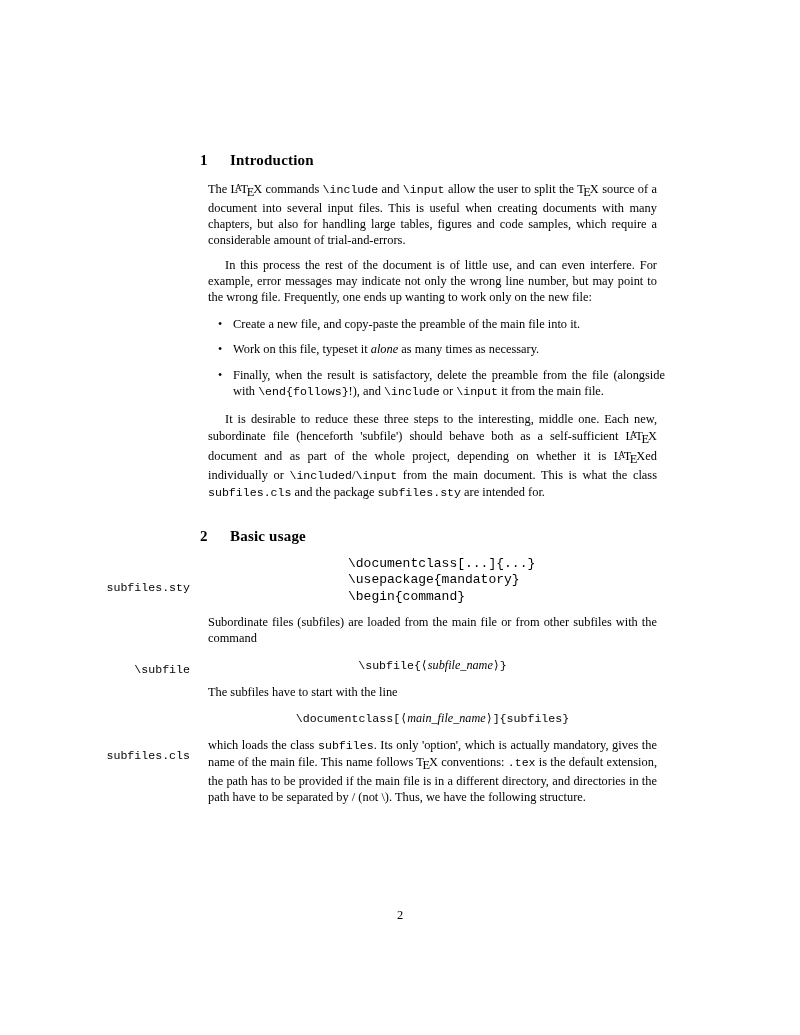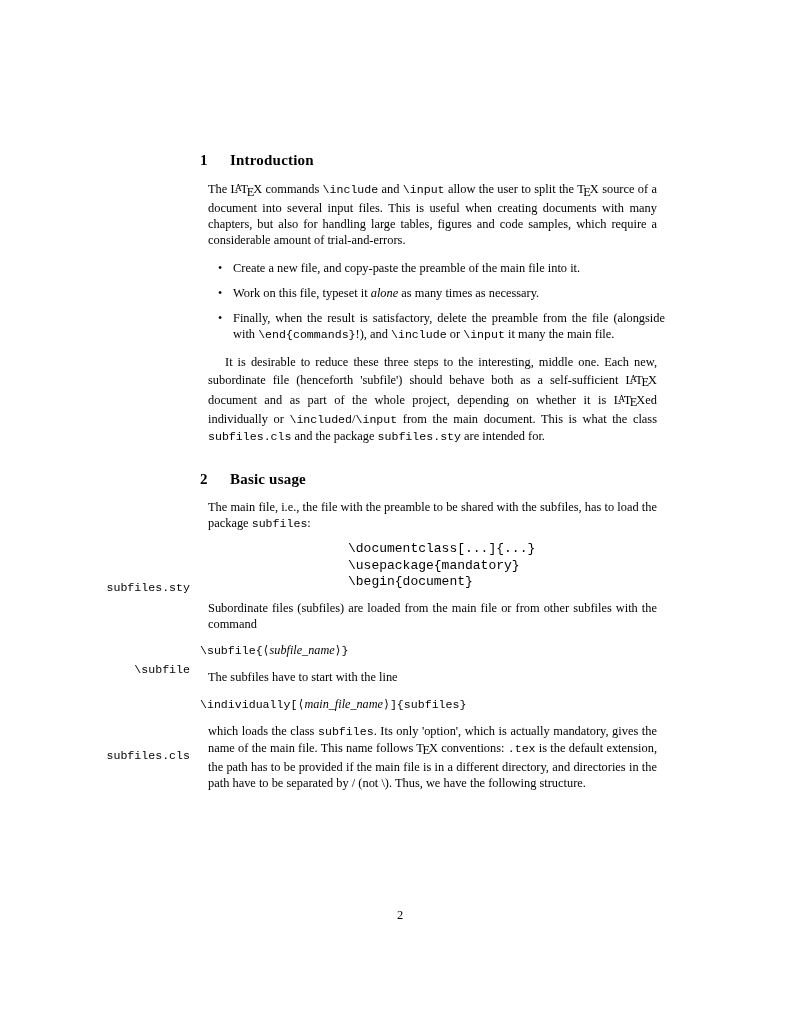--- a/index.html
+++ b/index.html
@@ -80,21 +80,21 @@
   .codeblock {
     font-family: "Liberation Mono", monospace;
     font-size: 13px;
     line-height: 16.5px;
     margin: 9px 0 9px 0;
     padding-left: 148px;
   }
   .codecenter {
     font-family: "Liberation Mono", monospace;
     font-size: 11.6px;
-    text-align: left;
+    text-align: center;
     margin: 11px 0 11px 0;
   }
   .codecenter i {
     font-family: "Liberation Serif", serif;
     font-style: italic;
     font-size: 12.2px;
   }
   .margin-note {
     position: absolute;
     right: 0;
@@ -144,47 +144,47 @@
   </div>
 
   <div class="content">
 
     <h1 class="section">
       <span class="num">1</span><span>Introduction</span>
     </h1>
 
     <p><span>The </span><span class="latex">L<span class="a">A</span>T<span class="e">e</span>X</span><span> commands </span><span class="tt">\include</span><span> and </span><span class="tt">\input</span><span> allow the user to split the </span><span class="tex">T<span class="e">e</span>X</span><span> source of a document into several input files. This is useful when creating documents with many chapters, but also for handling large tables, figures and code samples, which require a considerable amount of trial-and-errors.</span></p>
 
+    <p class="indent">In this process the rest of the document is of little use, and can even interfere. For example, error messages may indicate not only the wrong line number, but may point to the wrong file. Frequently, one ends up wanting to work only on the new file:</p>
 
     <ul class="bullets">
       <li><span>Create a new file, and copy-paste the preamble of the main file into it.</span></li>
       <li><span>Work on this file, typeset it </span><span class="it">alone</span><span> as many times as necessary.</span></li>
-      <li><span>Finally, when the result is satisfactory, delete the preamble from the file (alongside with </span><span class="tt">\end{commands}</span><span>!), and </span><span class="tt">\include</span><span> or </span><span class="tt">\input</span><span> it many the main file.</span></li>
+      <li><span>Finally, when the result is satisfactory, delete the preamble from the file (alongside with </span><span class="tt">\end{follows}</span><span>!), and </span><span class="tt">\include</span><span> or </span><span class="tt">\input</span><span> it from the main file.</span></li>
     </ul>
 
     <p class="indent"><span>It is desirable to reduce these three steps to the interesting, middle one. Each new, subordinate file (henceforth 'subfile') should behave both as a self-sufficient </span><span class="latex">L<span class="a">A</span>T<span class="e">e</span>X</span><span> document and as part of the whole project, depending on whether it is </span><span class="latex">L<span class="a">A</span>T<span class="e">e</span>X</span><span>ed individually or </span><span class="tt">\included</span><span>/</span><span class="tt">\input</span><span> from the main document. This is what the class </span><span class="tt">subfiles.cls</span><span> and the package </span><span class="tt">subfiles.sty</span><span> are intended for.</span></p>
 
     <h1 class="section" style="margin-top: 26px;">
       <span class="num">2</span><span>Basic usage</span>
     </h1>
 
-    <p><span>The main file, i.e., the file with the preamble to be shared with the subfiles, has to load the package </span><span class="tt">subfiles</span><span>:</span></p>
 
     <div class="codeblock">
       <div>\documentclass[...]{...}</div>
       <div>\usepackage{mandatory}</div>
-      <div>\begin{document}</div>
+      <div>\begin{command}</div>
     </div>
 
     <p>Subordinate files (subfiles) are loaded from the main file or from other subfiles with the command</p>
 
     <div class="codecenter"><span>\subfile{⟨</span><i>subfile_name</i><span>⟩}</span></div>
 
     <p>The subfiles have to start with the line</p>
 
-    <div class="codecenter"><span>\individually[⟨</span><i>main_file_name</i><span>⟩]{subfiles}</span></div>
+    <div class="codecenter"><span>\documentclass[⟨</span><i>main_file_name</i><span>⟩]{subfiles}</span></div>
 
     <p><span>which loads the class </span><span class="tt">subfiles</span><span>. Its only 'option', which is actually mandatory, gives the name of the main file. This name follows </span><span class="tex">T<span class="e">e</span>X</span><span> conventions: </span><span class="tt">.tex</span><span> is the default extension, the path has to be provided if the main file is in a different directory, and directories in the path have to be separated by / (not \). Thus, we have the following structure.</span></p>
 
   </div>
 
   <div class="pagenum">2</div>
 </div>
 
 </body></html>

